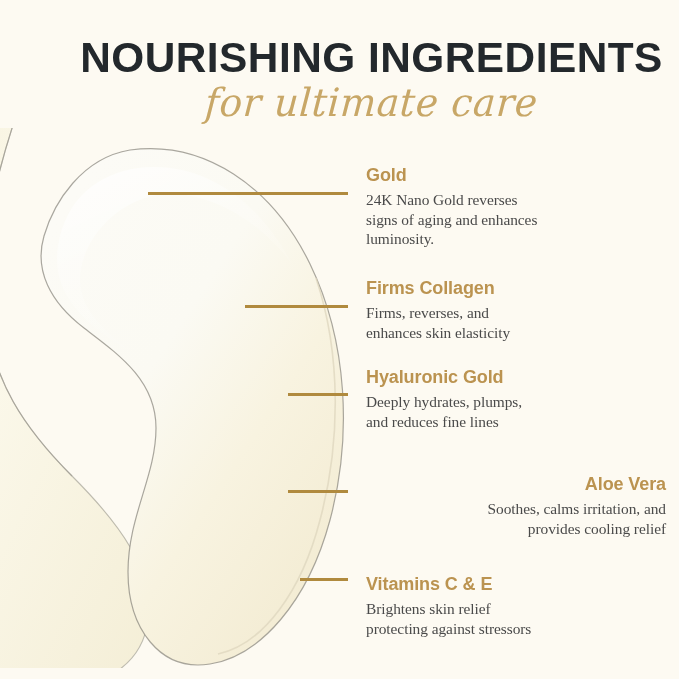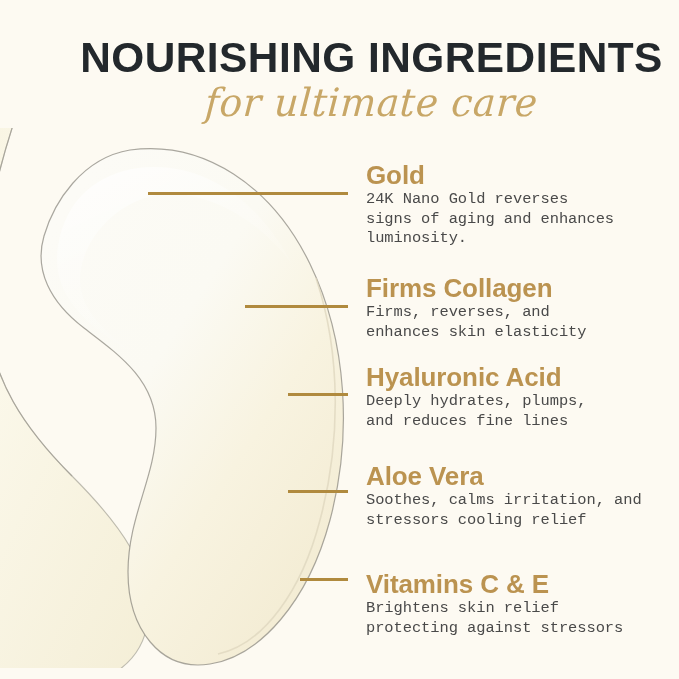--- a/index.html
+++ b/index.html
@@ -93,29 +93,29 @@
   }
   .ingredient {
     position: absolute;
     left: 0;
     width: 300px;
   }
   .ing-name {
     margin: 0 0 2px 0;
     font-family: "Liberation Sans", sans-serif;
     font-weight: bold;
-    font-size: 26px;
+    font-size: 18px;
     line-height: 26px;
     letter-spacing: -0.1px;
     color: #bb9350;
     white-space: nowrap;
   }
   .ing-desc {
     margin: 0;
-    font-family: Liberation Mono, monospace;
+    font-family: Liberation Serif, serif;
     font-weight: normal;
     font-size: 15.4px;
     line-height: 19.5px;
     letter-spacing: -0.05px;
     color: #4a4a4a;
     white-space: pre-line;
   }
 </style>
 </head>
 <body>
@@ -204,29 +204,29 @@
 luminosity.</div>
     </div>
 
     <div class="ingredient" style="top:113px;">
       <div class="ing-name">Firms Collagen</div>
       <div class="ing-desc">Firms, reverses, and
 enhances skin elasticity</div>
     </div>
 
     <div class="ingredient" style="top:202px;">
-      <div class="ing-name">Hyaluronic Acid</div>
+      <div class="ing-name">Hyaluronic Gold</div>
       <div class="ing-desc">Deeply hydrates, plumps,
 and reduces fine lines</div>
     </div>
 
-    <div class="ingredient" style="top:301px;">
+    <div class="ingredient" style="top:309px;text-align:right;">
       <div class="ing-name">Aloe Vera</div>
       <div class="ing-desc">Soothes, calms irritation, and
-stressors cooling relief</div>
+provides cooling relief</div>
     </div>
 
     <div class="ingredient" style="top:389px;margin-top:20px;">
       <div class="ing-name">Vitamins C &amp; E</div>
       <div class="ing-desc">Brightens skin relief
 protecting against stressors</div>
     </div>
 
   </div>
 

